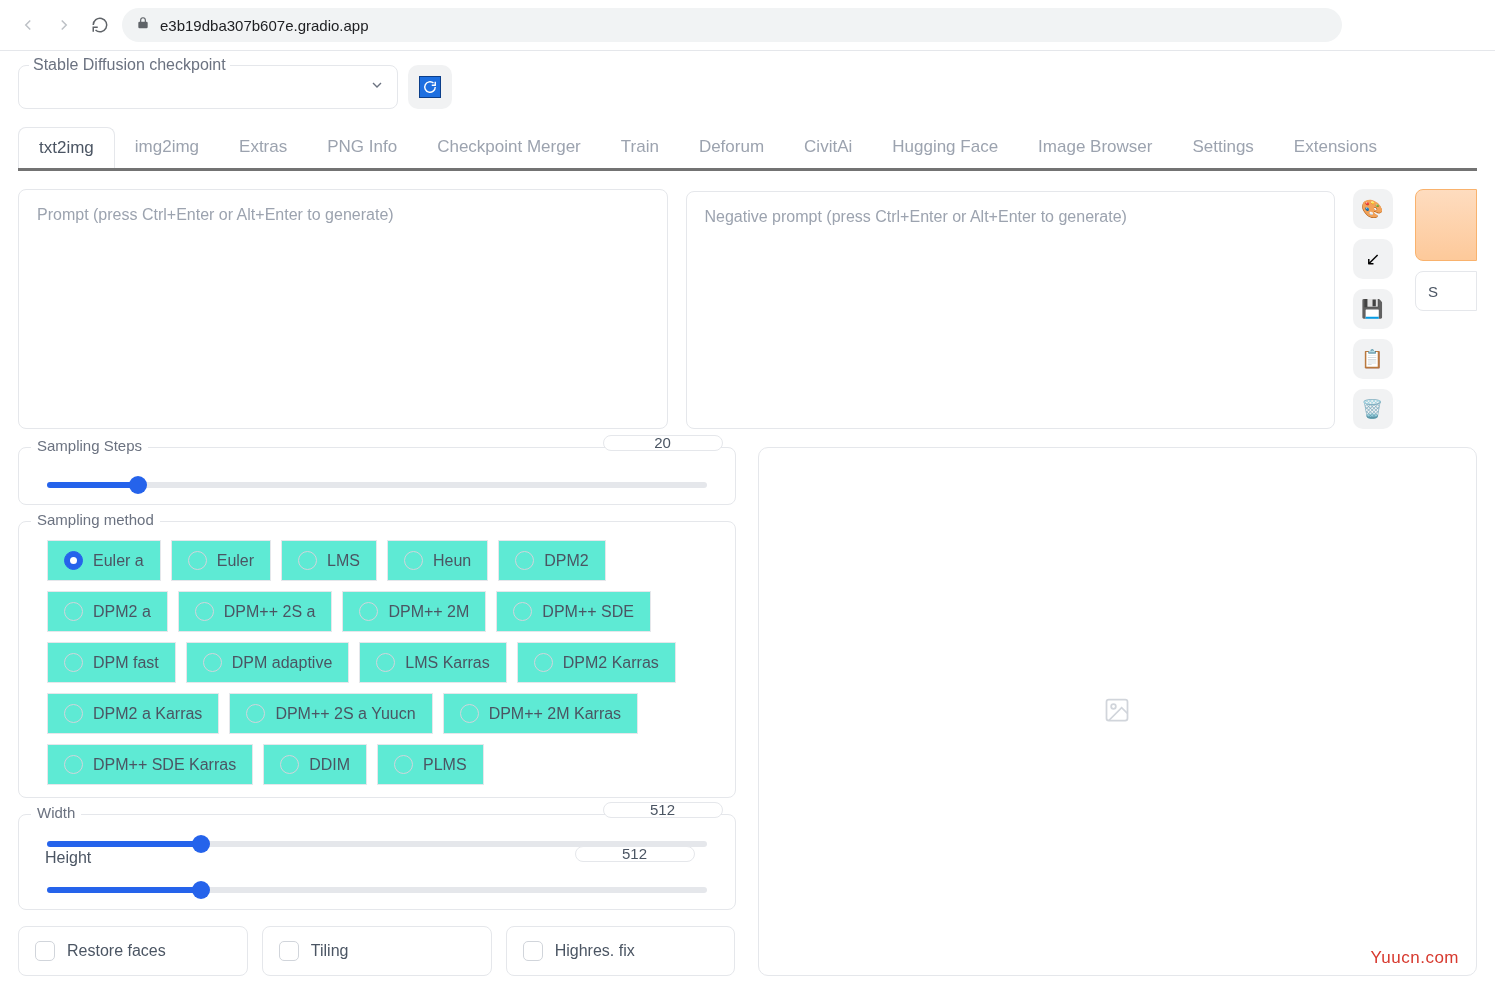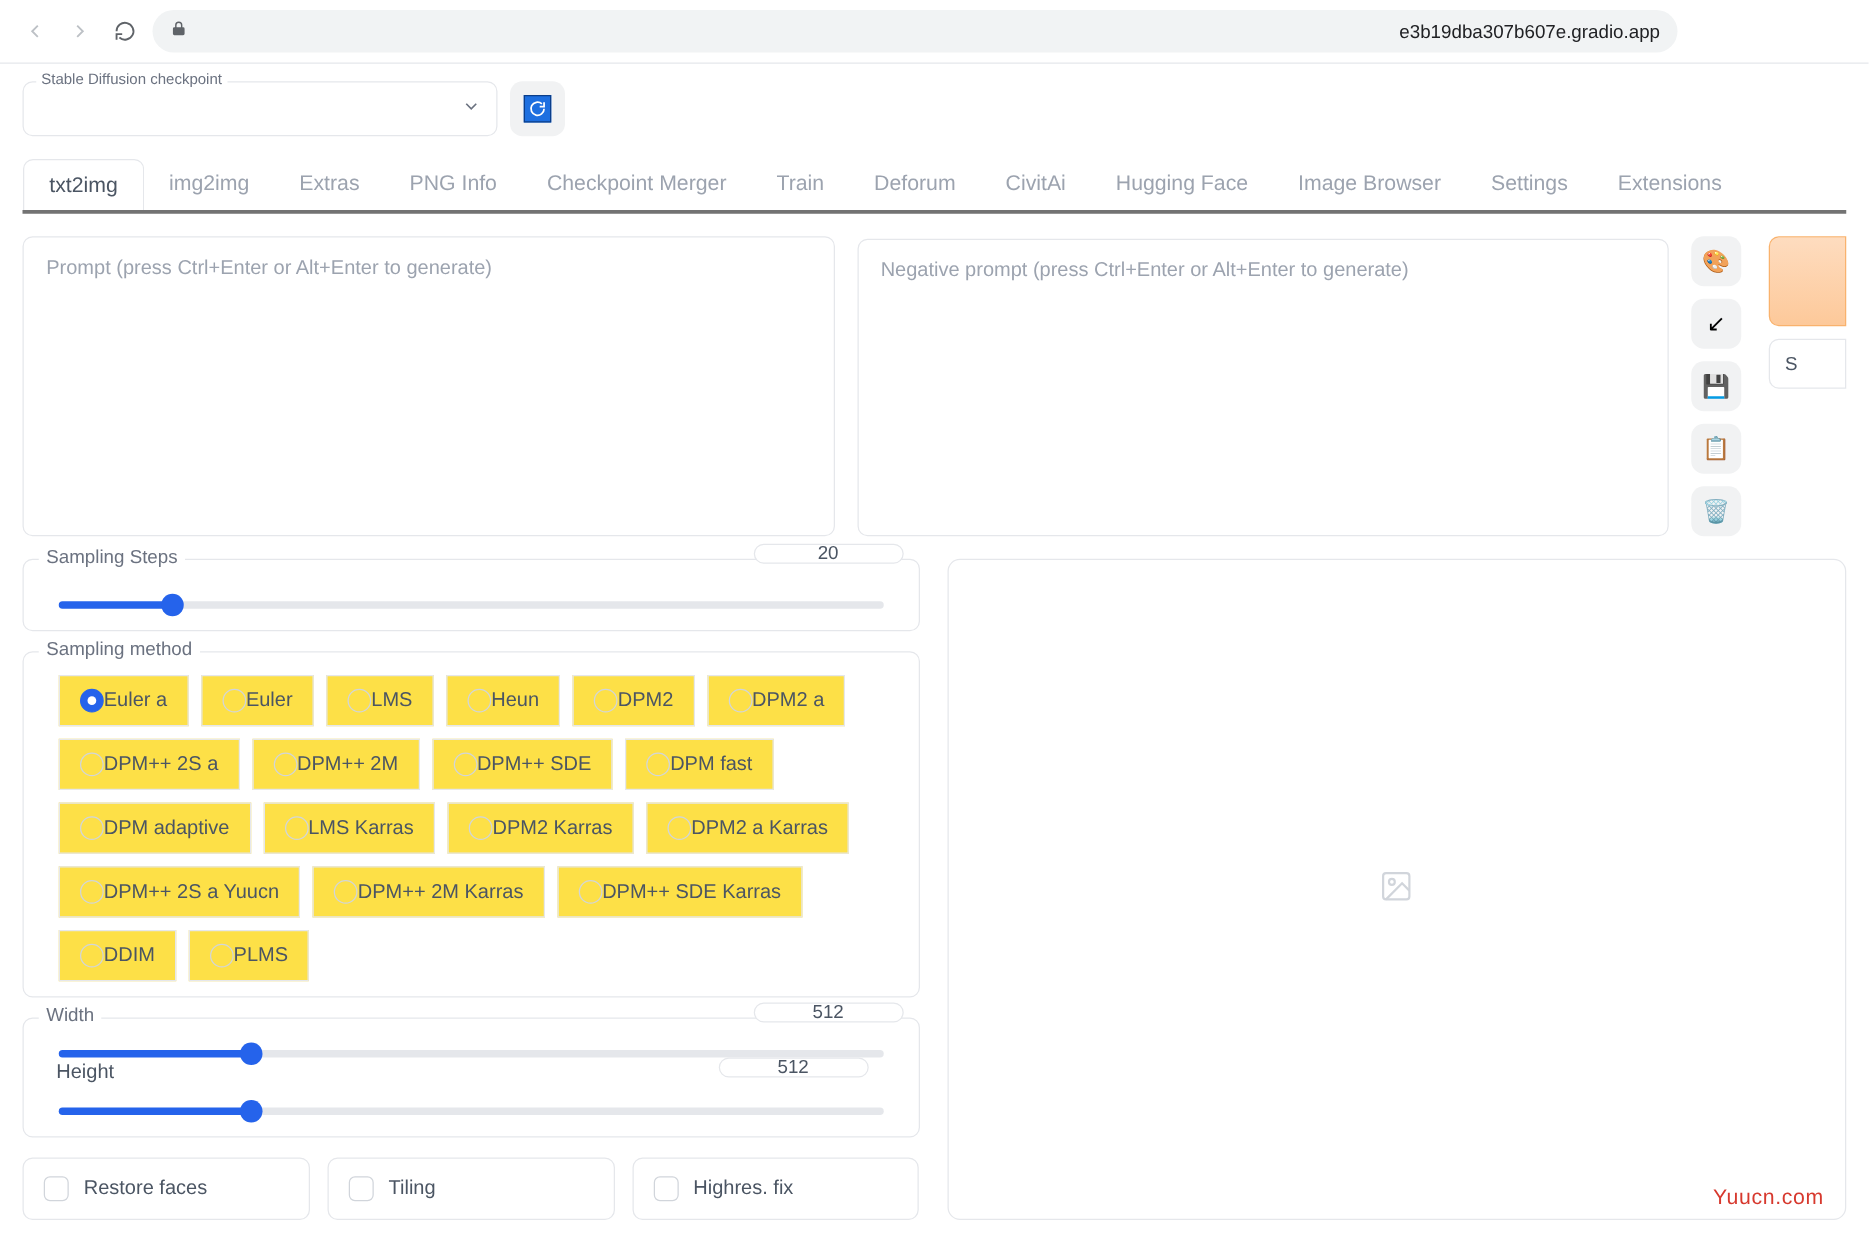--- a/index.html
+++ b/index.html
@@ -3,31 +3,31 @@
 <meta charset="utf-8">
 <style>
 * { box-sizing: border-box; margin: 0; padding: 0; font-family: -apple-system, BlinkMacSystemFont, "Segoe UI", Helvetica, Arial, sans-serif; }
 body { background: #fff; color: #4b5563; font-size: 16px; overflow-x: hidden; }
 
 
 .browser-chrome { display: flex; align-items: center; gap: 8px; padding: 8px 14px; border-bottom: 1px solid #e5e7eb; background: #fff; }
 .nav-btn { width: 28px; height: 28px; display: flex; align-items: center; justify-content: center; color: #5f6368; border-radius: 50%; cursor: pointer; }
 .nav-btn.disabled { color: #bdc1c6; cursor: default; }
 .nav-btn svg { width: 18px; height: 18px; }
-.addr-bar { flex: 1; display: flex; align-items: center; gap: 10px; background: #f1f3f4; border-radius: 18px; height: 34px; padding: 0 14px; max-width: 1220px; justify-content: space-between; }
+.addr-bar { flex: 1; display: flex; align-items: center; gap: 10px; background: #f1f3f4; border-radius: 18px; height: 34px; padding: 0 14px; max-width: 1220px; }
 .addr-bar .lock { color: #5f6368; }
 .addr-bar .url { color: #202124; font-size: 15px; }
 
 
 .app { padding: 14px 18px; display: flex; flex-direction: column; gap: 18px; }
 
 
 .checkpoint-row { display: flex; align-items: center; gap: 10px; }
 .field-wrap { position: relative; border: 1px solid #e5e7eb; border-radius: 8px; min-height: 44px; display: flex; align-items: center; padding: 8px 12px; width: 380px; background: #fff; }
-.field-wrap .legend { position: absolute; top: -10px; left: 10px; background: #fff; padding: 0 4px; font-size: 12px; color: #6b7280; }
+.field-wrap .legend { position: absolute; top: -10px; left: 10px; background: #fff; padding: 0 4px; font-size: 16px; color: #6b7280; }
 .chev { margin-left: auto; color: #6b7280; }
 .refresh-btn { width: 44px; height: 44px; background: #f1f2f3; border: none; border-radius: 10px; display: flex; align-items: center; justify-content: center; cursor: pointer; }
 .refresh-btn .inner { width: 22px; height: 22px; background: #1d6fe0; border: 1px solid #0b3e8a; display: flex; align-items: center; justify-content: center; color: #fff; }
 
 
 .tabs { display: flex; border-bottom: 3px solid #737373; overflow-x: hidden; }
 .tab { padding: 10px 20px; color: #9ca3af; font-size: 17px; cursor: pointer; white-space: nowrap; }
 .tab.active { color: #4b5563; border: 1px solid #e5e7eb; border-bottom: 1px solid #fff; border-radius: 8px 8px 0 0; margin-bottom: -1px; background: #fff; }
 
 
@@ -57,21 +57,21 @@
 .numbox input { width: 120px; height: 16px; border: 1px solid #e5e7eb; border-radius: 8px; text-align: center; font-size: 15px; color: #4b5563; }
 
 
 .slider-wrap { padding-top: 8px; }
 input[type=range].slider { -webkit-appearance: none; width: 100%; height: 6px; border-radius: 3px; background: linear-gradient(to right, #2563eb 0%, #2563eb var(--pct,14%), #e5e7eb var(--pct,14%), #e5e7eb 100%); outline: none; }
 input[type=range].slider::-webkit-slider-thumb { -webkit-appearance: none; width: 18px; height: 18px; border-radius: 50%; background: #2563eb; cursor: pointer; border: none; }
 input[type=range].slider::-moz-range-thumb { width: 18px; height: 18px; border-radius: 50%; background: #2563eb; cursor: pointer; border: none; }
 
 
 .chips { display: flex; flex-wrap: wrap; gap: 10px; }
-.chip { display: flex; align-items: center; border: 1px solid #e5e7eb; border-radius: 0; padding: 10px 16px; cursor: pointer; background: #fde047; }
+.chip { display: flex; align-items: center; gap: 10px; border: 1px solid #e5e7eb; border-radius: 0; padding: 10px 16px; cursor: pointer; background: #5eead4; }
 .radio-dot { width: 19px; height: 19px; border: 1.5px solid #d1d5db; border-radius: 50%; display: flex; align-items: center; justify-content: center; flex-shrink: 0; }
 .chip.selected .radio-dot { border-color: #2563eb; background: #2563eb; }
 .chip.selected .radio-dot::after { content: ""; width: 7px; height: 7px; background: #fff; border-radius: 50%; }
 .chip-label { color: #4b5563; font-size: 16px; }
 
 
 .check-row { display: flex; gap: 14px; }
 .check-item { flex: 1; border: 1px solid #e5e7eb; border-radius: 8px; padding: 14px 16px; display: flex; align-items: center; gap: 12px; cursor: pointer; }
 .checkbox { width: 20px; height: 20px; border: 1.5px solid #d1d5db; border-radius: 5px; }
 

